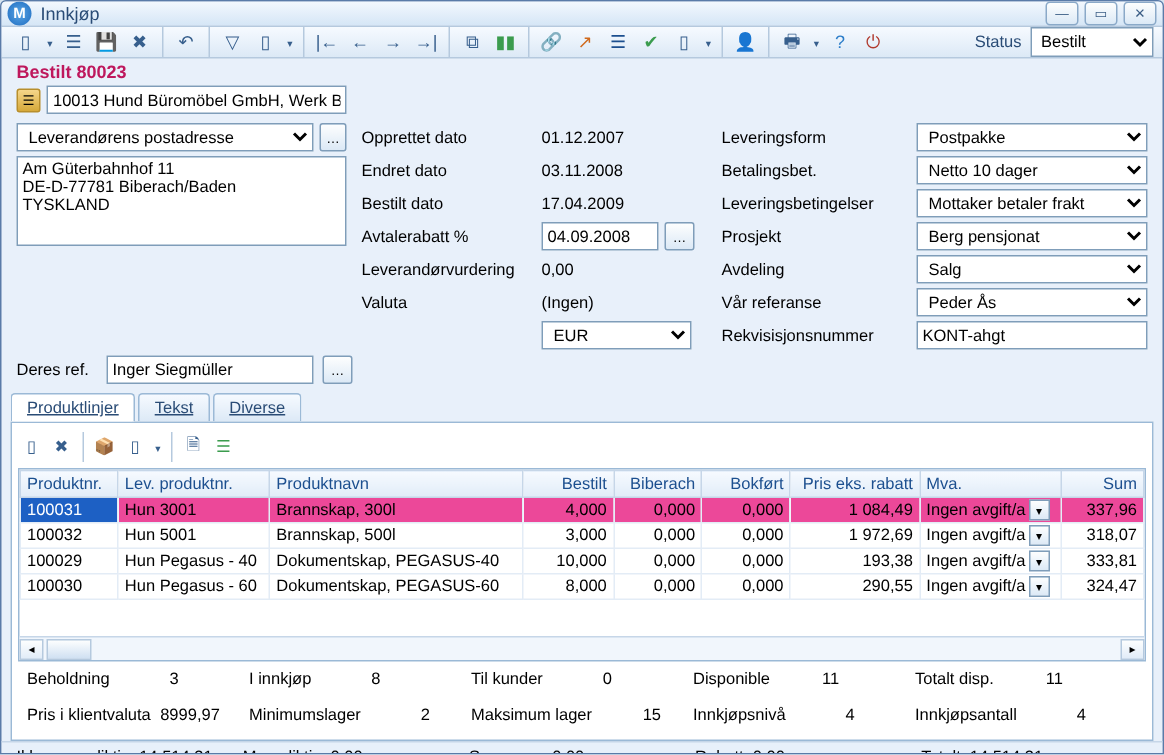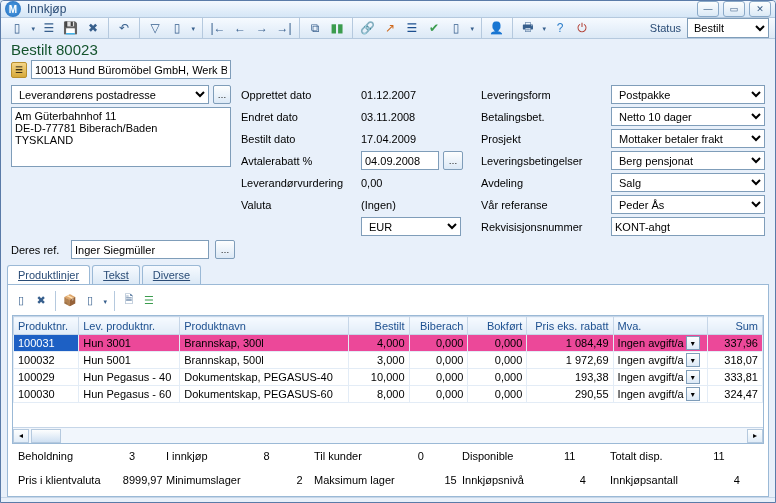--- a/index.html
+++ b/index.html
@@ -8,21 +8,21 @@
   .titlebar { height: 26px; background: linear-gradient(#f3f8fe, #d5e6f6); display: flex; align-items: center; padding: 0 4px; border-bottom: 1px solid #b5c9de; }
   .titlebar .appicon { width: 16px; height: 16px; border-radius: 50%; background: radial-gradient(circle, #5aa7e6, #1d6abf); margin-right: 6px; display:inline-flex;align-items:center;justify-content:center;font-size:10px;color:#fff;font-weight:bold; }
   .titlebar .title { flex: 1; color: #2a4c76; font-size: 12px; }
   .winbtns { display: flex; gap: 4px; }
   .winbtn { width: 22px; height: 16px; background: linear-gradient(#fdfefe,#dbe9f6); border: 1px solid #8aa9c8; border-radius: 3px; display:flex;align-items:center;justify-content:center; font-size:9px; color:#3a5d85;cursor:pointer;}
   .toolbar { height: 30px; background: linear-gradient(#f6faff,#dce9f6); border-bottom: 1px solid #b5c9de; display:flex; align-items:center; padding: 0 6px; gap: 2px; }
   .tbtn { width: 20px; height: 20px; display:flex;align-items:center;justify-content:center;border:1px solid transparent;border-radius:3px;cursor:pointer;font-size:12px;color:#375f8d; position:relative;}
   .tsep { width:1px;height:20px;background:#b5c9de;margin:0 3px;}
   .tlabel{ color:#2a4c76;margin-left:auto;margin-right:4px;}
   .tselect { height:20px;width:82px;border:1px solid #7f9db9;background:#fff;font-size:11px;padding:0 2px;}
-  .head { padding: 2px 10px 0 10px; color: #14532d; font-size: 15px; font-weight: normal;}
+  .head { padding: 2px 10px 0 10px; color: #be185d; font-size: 12px; font-weight: bold;}
   .mainform { display: flex; padding: 4px 10px 2px 10px; gap: 10px;}
   .col { display:flex;flex-direction:column;gap:3px;}
   .col1 { width: 220px;}
   .col2 { width: 110px;}
   .col3 { width: 110px;}
   .col4 { width: 120px;}
   .col5 { flex:1;}
   .inline-input-group{display:flex;gap:4px;align-items:center;}
   .txt-input{height:19px;border:1px solid #7f9db9;background:#fff;padding:0 3px;font-size:11px;width:100%;}
   .btn-ellipsis{width:20px;height:19px;border:1px solid #7f9db9;background:linear-gradient(#fdfefe,#dce9f6);border-radius:2px;display:flex;align-items:center;justify-content:center;font-size:9px;cursor:pointer;}
@@ -43,21 +43,21 @@
   .grid td{border:1px solid #e3ecf6;padding:1px 4px;height:16px;white-space:nowrap;overflow:hidden;}
   .grid td.num, .grid th.num{text-align:right;}
   .grid tr.selected td:first-child{background:#1d60c4;color:#fff;}
   .grid tr.selected{background:#ec4899;}
   .mva-cell{display:flex;align-items:center;}
   .mva-cell .dd{width:14px;height:14px;border:1px solid #7f9db9;background:linear-gradient(#fdfefe,#dce9f6);margin-left:2px;display:flex;align-items:center;justify-content:center;font-size:8px;cursor:pointer;}
   .gridscroll{height:16px;background:#f1f6fc;border-top:1px solid #c6d6e8;display:flex;align-items:center;}
   .gridscroll .arrow{width:16px;height:14px;border:1px solid #b5c9de;background:linear-gradient(#fdfefe,#e1ecf8);display:flex;align-items:center;justify-content:center;font-size:8px;cursor:pointer;}
   .gridscroll .thumb{width:30px;height:14px;background:linear-gradient(#fdfefe,#cfe0f2);border:1px solid #b5c9de;margin-left:2px;}
   .sumrow{display:flex;padding:6px 6px;gap:0;}
-  .sumrow .cell{flex:1;display:flex;gap:22px;}
+  .sumrow .cell{flex:1;display:flex;gap:6px;}
   .sumrow .cell .lbl{color:#000;}
   .sumrow .cell .val{color:#000;text-align:right;min-width:40px;}
   .footer{display:flex;padding:4px 10px 6px 10px;gap:0;border-top:1px solid #c6d6e8;background:#e8f0fa;}
   .footer .cell{flex:1;display:flex;gap:6px;}
   .footer .cell .val{min-width:50px;}
   .hdr-line{display:flex;align-items:center;gap:4px;}
   .hdr-icon{width:16px;height:16px;background:linear-gradient(#f5d68a,#d6a93a);border:1px solid #b88f2d;border-radius:2px;display:inline-flex;align-items:center;justify-content:center;font-size:9px;}
   .icon-char{font-family:Arial,sans-serif;}
   .drop-arrow{position:absolute;right:-9px;top:6px;font-size:7px;color:#375f8d;}
 </style>
@@ -169,22 +169,22 @@
       <div class="valtext">0,00</div>
       <div class="valtext">(Ingen)</div>
       <select class="txt-input" style="width:100px">
         <option>EUR</option>
       </select>
     </div>
 
     <div class="col col4">
       <div class="label">Leveringsform</div>
       <div class="label">Betalingsbet.</div>
+      <div class="label">Leveringsbetingelser</div>
       <div class="label">Prosjekt</div>
-      <div class="label">Leveringsbetingelser</div>
       <div class="label">Avdeling</div>
       <div class="label">Vår referanse</div>
       <div class="label">Rekvisisjonsnummer</div>
     </div>
 
     <div class="col col5">
       <select class="txt-input"><option>Postpakke</option></select>
       <select class="txt-input"><option>Netto 10 dager</option></select>
       <select class="txt-input"><option>Mottaker betaler frakt</option></select>
       <select class="txt-input"><option>Berg pensjonat</option></select>

